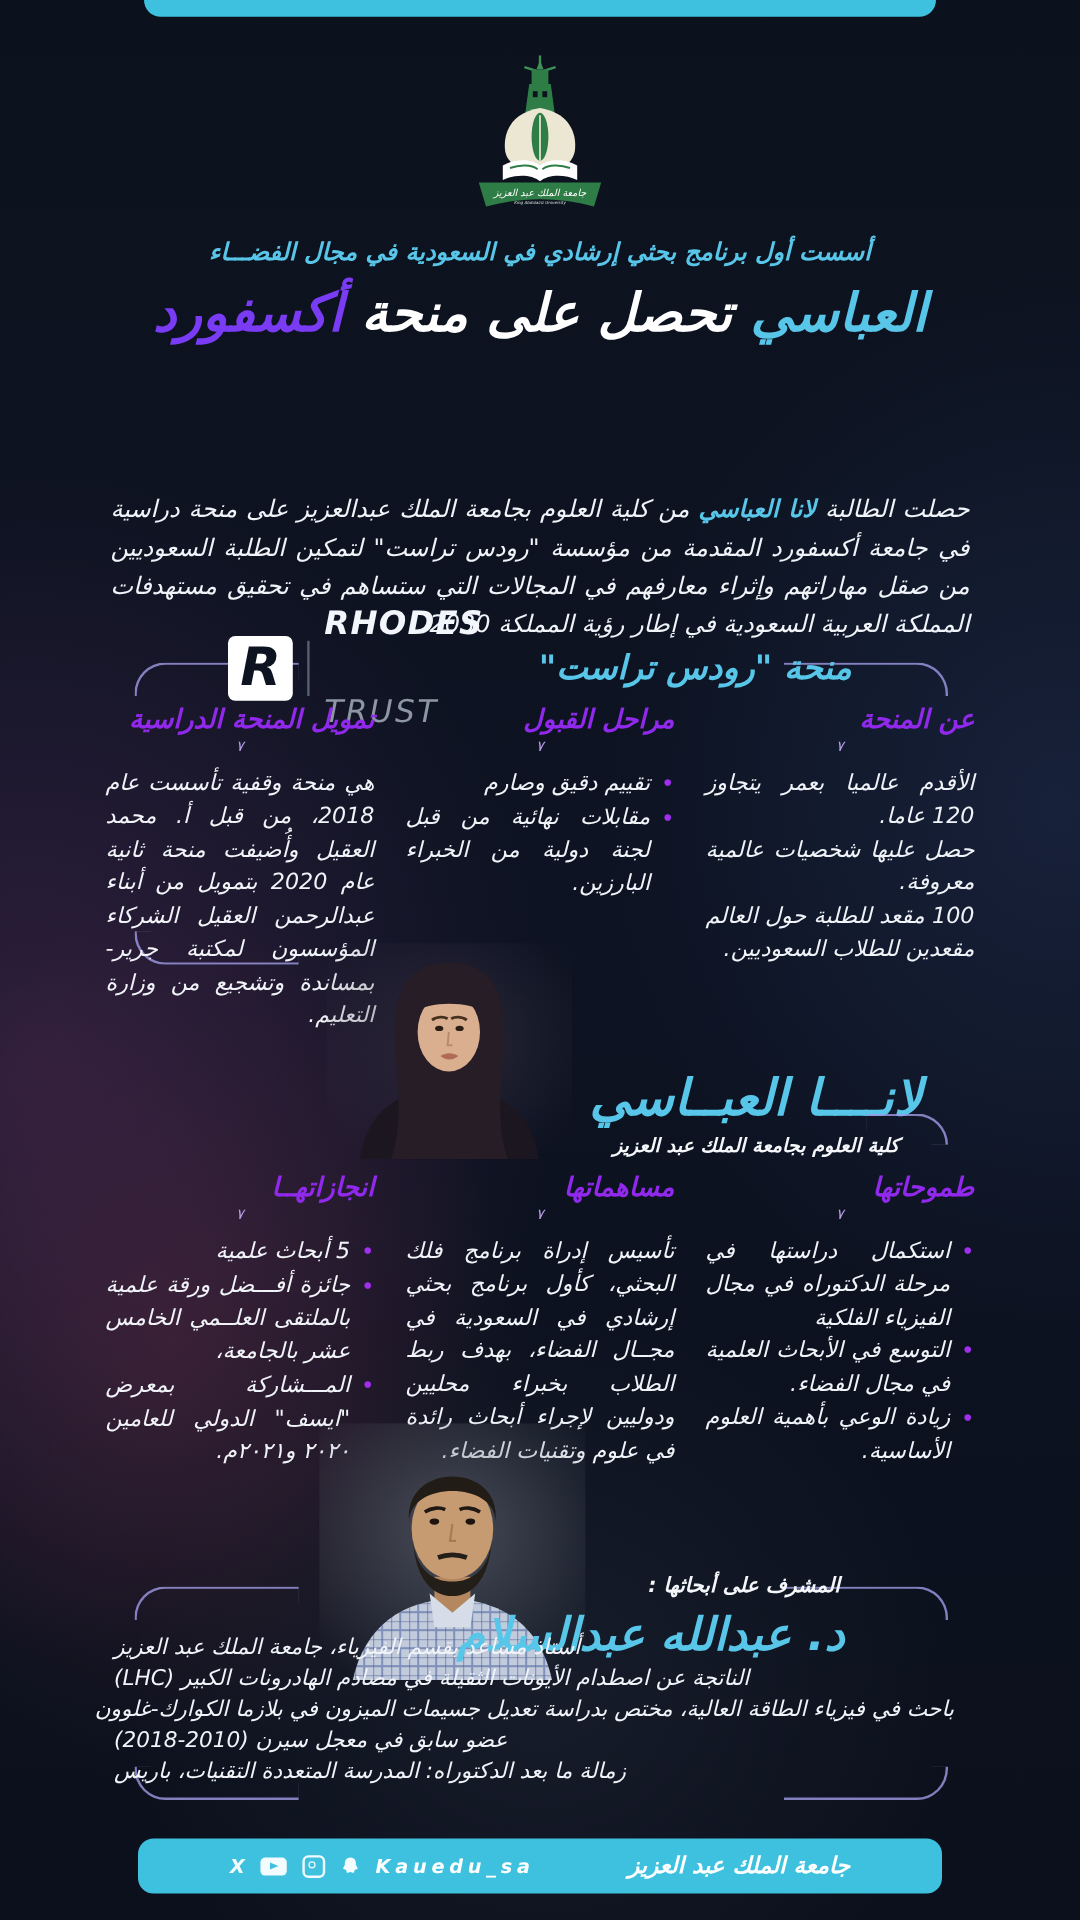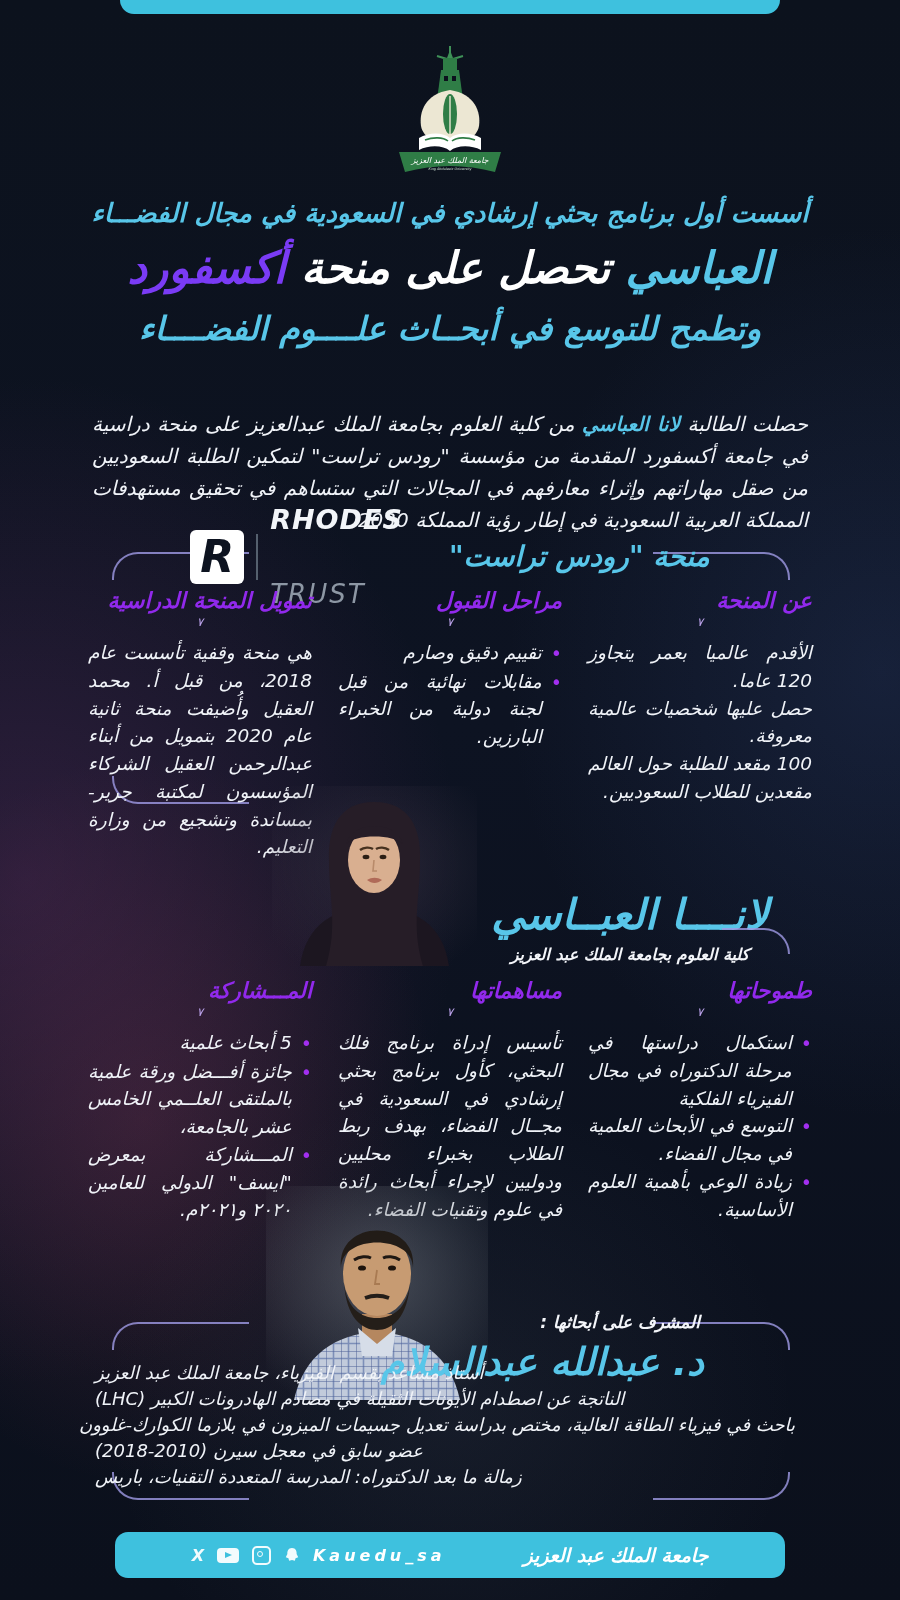--- a/index.html
+++ b/index.html
@@ -36,21 +36,21 @@
       861px 1281px rgba(255,255,255,.5), 401px 1301px rgba(255,255,255,.3), 181px 1341px rgba(255,255,255,.4),
       741px 1361px rgba(255,255,255,.45), 521px 1391px rgba(255,255,255,.35), 81px 1431px rgba(255,255,255,.4),
       641px 1451px rgba(255,255,255,.5), 301px 1481px rgba(255,255,255,.35), 821px 1501px rgba(231,217,160,.55),
       441px 1519px rgba(120,230,220,.8), 121px 1541px rgba(255,255,255,.4), 561px 1542px rgba(255,255,255,.45),
       391px 230px rgba(255,255,255,.25), 470px 450px rgba(255,255,255,.25), 260px 640px rgba(255,255,255,.3),
       590px 960px rgba(255,255,255,.3), 350px 1140px rgba(255,255,255,.3), 680px 1260px rgba(255,255,255,.35);
   }
   .topbar{position:absolute;top:0;left:120px;width:660px;height:14px;background:#3ec1de;border-radius:0 0 14px 14px;}
   .kau-logo{position:absolute;top:46px;left:50%;transform:translateX(-50%);}
   .headline{position:absolute;top:198px;left:0;width:100%;text-align:center;}
-  .hl1{font-size:26px;font-weight:700;color:#58c6e9;letter-spacing:0;}
+  .hl1{font-size:20px;font-weight:700;color:#58c6e9;letter-spacing:0;}
   .hl2{margin-top:14px;font-size:44px;font-weight:700;color:#ffffff;}
   .hl2 .cyan{color:#58c6e9;}
   .hl2 .purple{color:#7a3bf5;}
   .hl3{margin-top:16px;font-size:33px;font-weight:700;color:#58c6e9;}
   .intro{position:absolute;top:388px;right:92px;left:92px;font-size:20px;line-height:1.6;text-align:justify;color:#f0f3f8;font-weight:500;}
   .intro .cyan{color:#58c6e9;font-weight:700;}
   .brace{position:absolute;}
   .brace.tl{border-top:2px solid rgba(160,156,230,.8);border-left:2px solid rgba(160,156,230,.8);border-top-left-radius:26px;}
   .brace.tr{border-top:2px solid rgba(160,156,230,.8);border-right:2px solid rgba(160,156,230,.8);border-top-right-radius:26px;}
   .brace.bl{border-bottom:2px solid rgba(160,156,230,.8);border-left:2px solid rgba(160,156,230,.8);border-bottom-left-radius:26px;}
@@ -119,21 +119,20 @@
     <path d="M14 106 L116 106 L110 126 C80 118 50 118 20 126 Z" fill="#2f7d46"></path>
     <text x="65" y="117" text-anchor="middle" font-size="8" fill="#ffffff" font-family="DejaVu Sans, sans-serif">جامعة الملك عبد العزيز</text>
     <text x="65" y="124" text-anchor="middle" font-size="3.4" fill="#cfe3d4" font-family="DejaVu Sans, sans-serif">King Abdulaziz University</text>
   </svg>
 
   <div class="headline">
     <div class="hl1">أسست أول برنامج بحثي إرشادي في السعودية في مجال الفضـــاء</div>
     <div class="hl2">
       <span class="cyan">العباسي</span><span> تحصل على منحة </span><span class="purple">أكسفورد</span>
     </div>
-    <div class="hl3">وتطمح للتوسع في أبحــاث علــــوم الفضــــاء</div>
   </div>
 
   <p class="intro"><span>حصلت الطالبة </span><span class="cyan">لانا العباسي</span><span> من كلية العلوم بجامعة الملك عبدالعزيز على منحة دراسية في جامعة أكسفورد المقدمة من مؤسسة "رودس تراست" لتمكين الطلبة السعوديين من صقل مهاراتهم وإثراء معارفهم في المجالات التي ستساهم في تحقيق مستهدفات المملكة العربية السعودية في إطار رؤية المملكة 2030.</span></p>
 
   <div class="brace tl" style="left:112px;top:552px;width:135px;height:26px;"></div>
   <div class="brace tr" style="left:653px;top:552px;width:135px;height:26px;"></div>
   <div class="brace bl" style="left:112px;top:776px;width:135px;height:26px;"></div>
 
   <div class="sec-header">
     <div class="sec-title">منحة "رودس تراست"</div>
@@ -215,21 +214,21 @@
         <span class="dot">•</span>
         <span class="txt">زيادة الوعي بأهمية العلوم الأساسية.</span>
       </div>
     </div>
     <div class="col">
       <h3>مساهماتها</h3>
       <span class="chev">٧</span>
       <div class="txt">تأسيس إدراة برنامج فلك البحثي، كأول برنامج بحثي إرشادي في السعودية في مجــال الفضاء، بهدف ربط الطلاب بخبراء محليين ودوليين لإجراء أبحاث رائدة في علوم وتقنيات الفضاء.</div>
     </div>
     <div class="col">
-      <h3>المـــشاركة</h3>
+      <h3>انجازاتهــا</h3>
       <span class="chev">٧</span>
       <div class="bullet-item">
         <span class="dot">•</span>
         <span class="txt">5 أبحاث علمية</span>
       </div>
       <div class="bullet-item">
         <span class="dot">•</span>
         <span class="txt">جائزة أفـــضل ورقة علمية بالملتقى العلــمي الخامس عشر بالجامعة،</span>
       </div>
       <div class="bullet-item">

